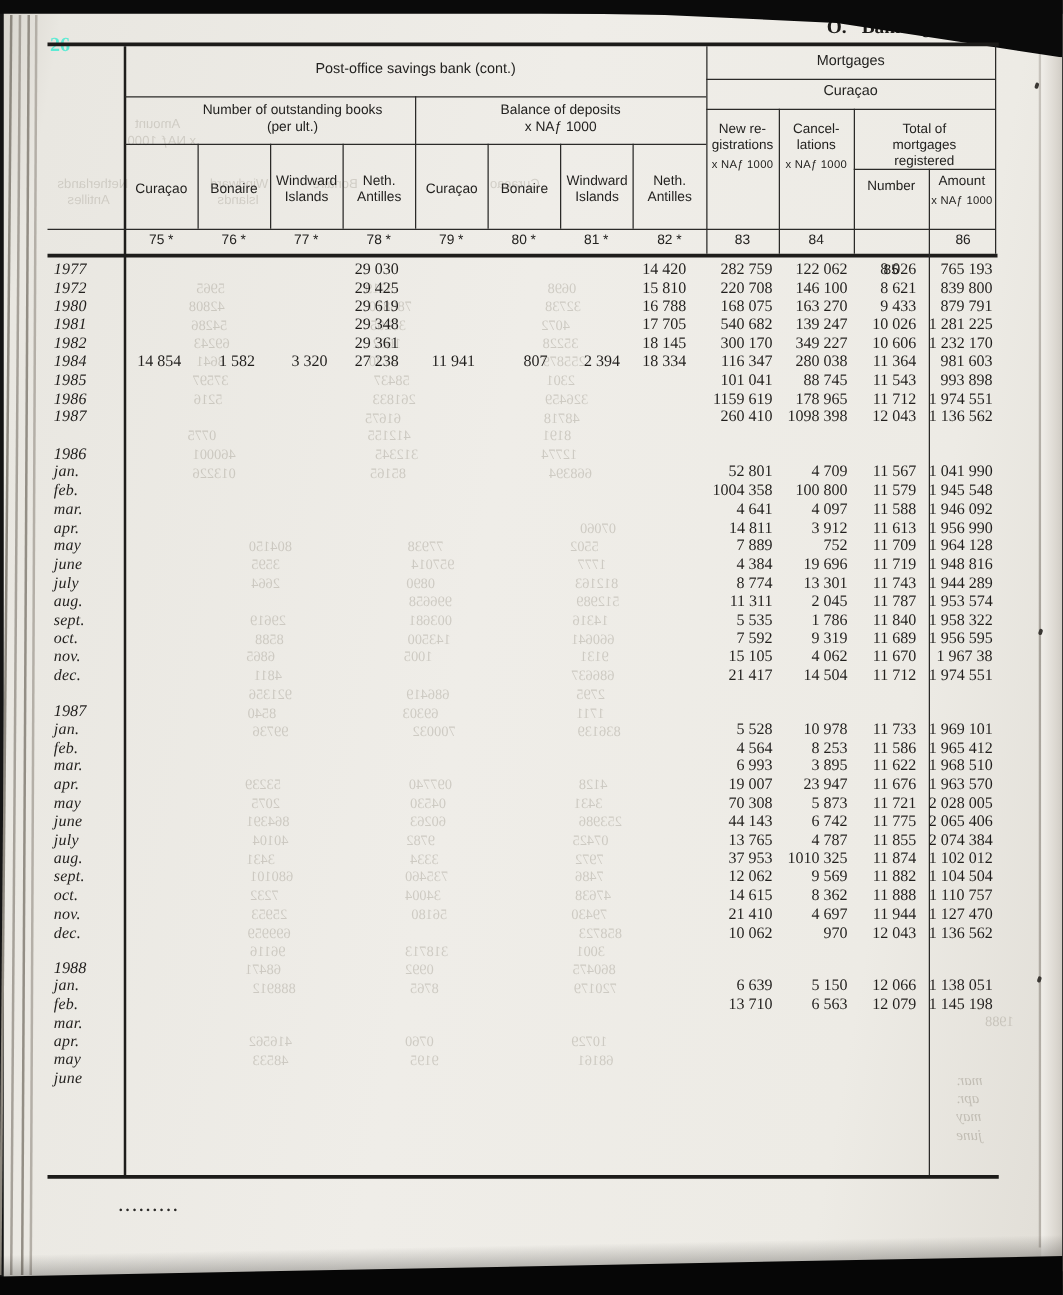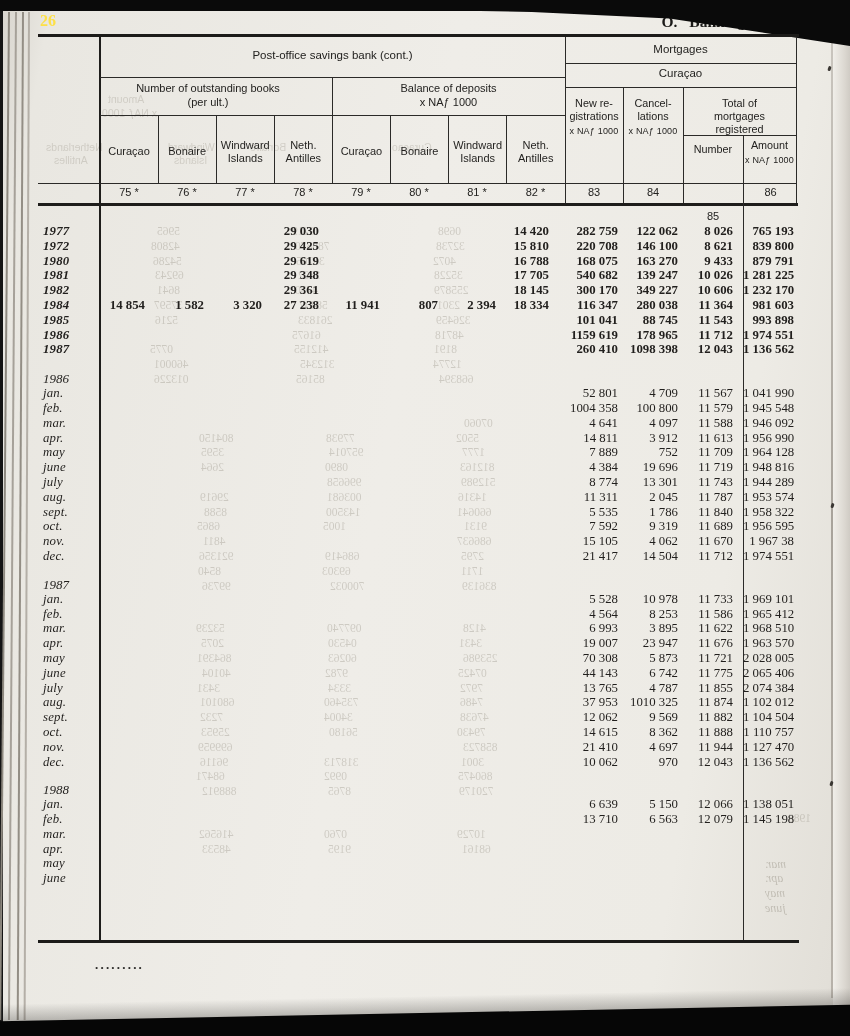--- a/index.html
+++ b/index.html
@@ -20,21 +20,21 @@
   .el1{left:8px;background:#8d887f;transform:rotate(.5deg);}
   .el2{left:15px;background:#a6a199;transform:rotate(.4deg);}
   .el3{left:22px;background:#938e85;transform:rotate(.3deg);}
   .el4{left:28px;background:#b4afa7;transform:rotate(.25deg);}
   .crease-right{position:absolute;left:831px;top:38px;width:2px;height:960px;
     background:linear-gradient(#c9c5be,#a8a39b 50%,#b7b2aa);}
   .right-strip{position:absolute;left:833px;top:11px;width:17px;height:1006px;
     background:linear-gradient(90deg,#f0eee9,#dbd7d0 70%,#cfcbc4);}
   .speck{position:absolute;width:2.5px;height:5px;border-radius:2px;background:#3a3733;transform:rotate(18deg);}
   
-  .page-num{position:absolute;left:40px;top:12px;font:bold 16px "Liberation Serif",serif;color:#fde047;}
+  .page-num{position:absolute;left:40px;top:28px;font:bold 16px "Liberation Serif",serif;color:#5eead4;}
   .chapter{position:absolute;right:50px;top:13px;font:bold 15.5px "Liberation Serif",serif;color:#1b1a18;}
   .chapter span{margin-left:12px;}
   .chapter span:first-child{margin-left:0;}
   .footer-dots{position:absolute;left:95px;top:957px;font:bold 13px "Liberation Serif",serif;
     letter-spacing:2.2px;color:#2a2927;}
   
   .ghost-layer{position:absolute;inset:0;pointer-events:none;z-index:1;}
   .ghost{position:absolute;transform:scaleX(-1);pointer-events:none;white-space:nowrap;
     color:#8b8578;opacity:.32;filter:blur(.4px);}
   .ghost.digits{font:11.5px "Liberation Serif",serif;}
@@ -47,21 +47,21 @@
   .hl{height:1px;}
   .vl{width:1px;}
   .hl.thick{height:2.5px;background:#1e1d1b;}
   .vl.heavy{width:2.4px;background:#1e1d1b;}
   .hcell{position:absolute;text-align:center;font-family:"Liberation Sans",sans-serif;color:#232220;}
   .gh{font-size:11.5px;}
   .gh.post{left:62px;top:12px;width:465px;}
   .gh.mort{left:527px;top:6px;width:231px;}
   .gh.cur{left:527px;top:30px;width:231px;}
   .sub{font-size:11px;line-height:13.5px;}
-  .sub.books{left:54px;top:45px;width:232px;}
+  .sub.books{left:80px;top:45px;width:232px;}
   .sub.dep{left:294px;top:45px;width:233px;}
   .isl-row{position:absolute;left:62px;top:78px;width:465px;height:68px;display:flex;}
   .isl{flex:0 0 58.1px;text-align:center;font:11px/13px "Liberation Sans",sans-serif;padding-top:24px;box-sizing:border-box;}
   .isl.one{padding-top:30px;}
   .mc{font-size:10.8px;line-height:13px;}
   .mc.nr{left:527px;top:60px;width:58px;}
   .mc.cl{left:585px;top:60px;width:60px;}
   .mc.tot{left:645px;top:60px;width:113px;}
   .mc.num{left:645px;top:106px;width:60px;}
   .mc.amt{left:705px;top:102px;width:53px;}
@@ -306,21 +306,21 @@
         <div class="cnum" style="width: 58px;">80 *</div>
         <div class="cnum" style="width: 58px;">81 *</div>
         <div class="cnum" style="width: 59px;">82 *</div>
         <div class="cnum" style="width: 58px;">83</div>
         <div class="cnum" style="width: 60px;">84</div>
         <div class="cnum" style="width: 60px; margin-top: 24px;">85</div>
         <div class="cnum" style="width: 55px;">86</div>
       </div>
 
     <div class="rows">
-        <div style="margin-top: 19px; font-weight: bold;">
+        <div style="margin-top: 3px;">
           <div class="drow">
             <div class="rlab">1977</div>
             <div class="dcell c0"></div>
             <div class="dcell c1"></div>
             <div class="dcell c2"></div>
             <div class="dcell c3">29 030</div>
             <div class="dcell c4"></div>
             <div class="dcell c5"></div>
             <div class="dcell c6"></div>
             <div class="dcell c7">14 420</div>

